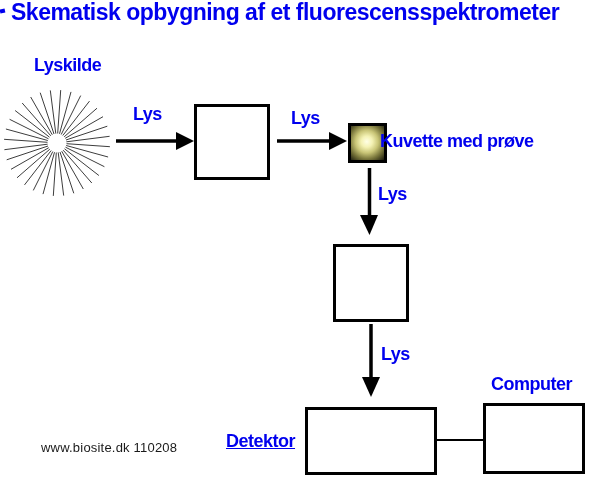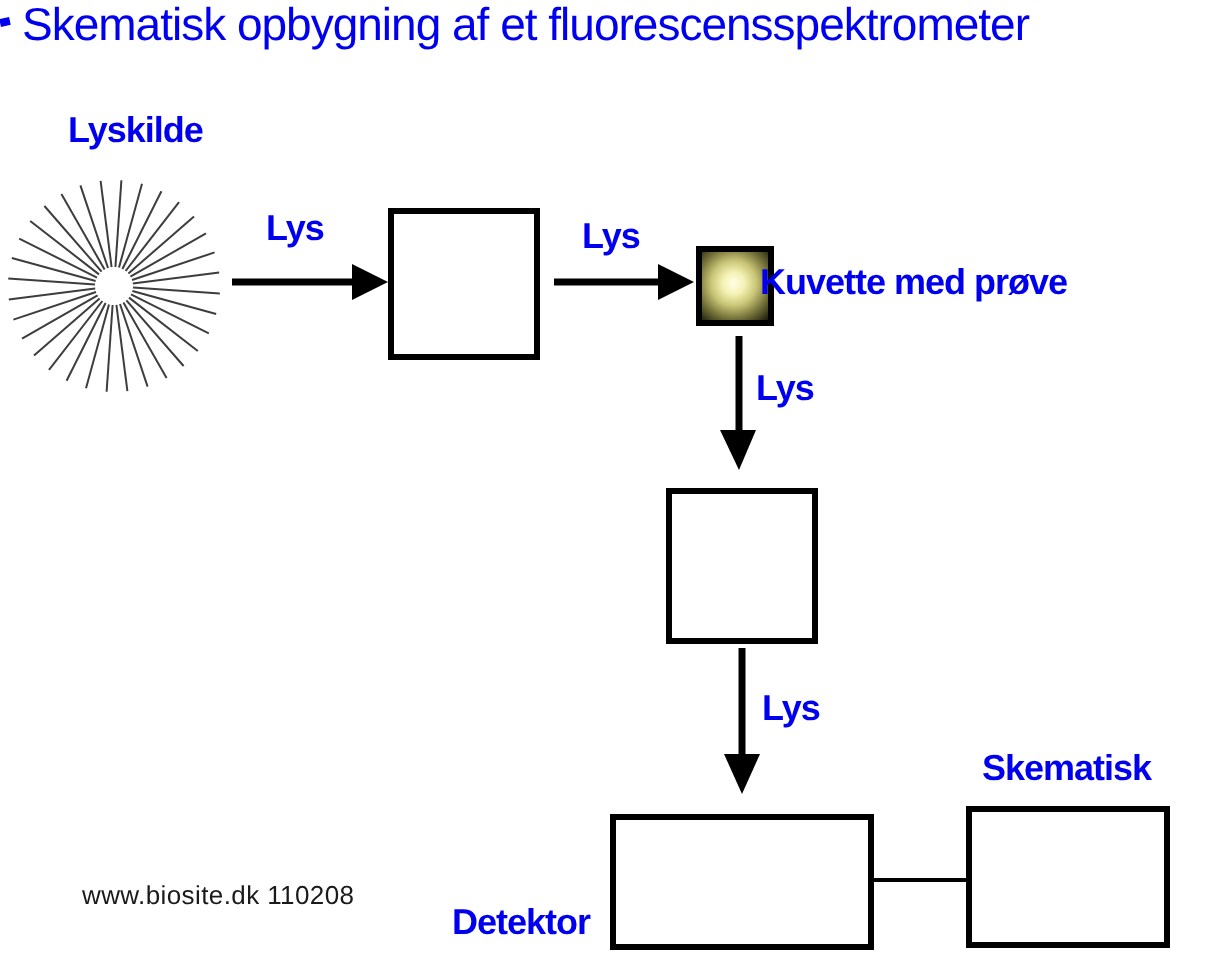--- a/index.html
+++ b/index.html
@@ -9,42 +9,42 @@
     --glow-center:#ffffe6;
     --glow-mid:#c9c577;
     --glow-edge:#17170a;
   }
   html,body{margin:0;padding:0;background:var(--background);}
   body{font-family:"Liberation Sans","DejaVu Sans",sans-serif;}
   .stage{position:relative;width:616px;height:480px;background:var(--background);overflow:hidden;}
 
   .title{
     position:absolute;left:11px;top:1px;margin:0;
-    font-size:23px;font-weight:normal;letter-spacing:-0.5px;line-height:1;
+    font-size:23px;font-weight:bold;letter-spacing:-0.5px;line-height:1;
     color:var(--accent);white-space:nowrap;
   }
   .title-dash{
     position:absolute;left:0;top:9px;width:5px;height:4px;
     background:var(--accent);transform:rotate(-12deg);
   }
 
   .lbl{
     position:absolute;font-size:18px;font-weight:bold;line-height:1;
     letter-spacing:-0.5px;color:var(--accent);white-space:nowrap;
   }
   .lbl-lyskilde{left:34px;top:56px;}
   .lbl-mono1{left:178px;top:72px;}
   .lbl-lys1{left:133px;top:105px;}
   .lbl-lys2{left:291px;top:109px;}
   .lbl-kuvette{left:380px;top:132px;}
   .lbl-lys3{left:378px;top:185px;}
   .lbl-mono2{left:423px;top:274px;}
   .lbl-lys4{left:381px;top:345px;}
   .lbl-computer{left:491px;top:375px;}
-  .lbl-detektor{left:226px;top:452px;}
+  .lbl-detektor{left:226px;top:432px;text-decoration:underline;}
 
   .watermark{
     position:absolute;left:41px;top:428px;
     font-size:13px;color:#1a1a1a;letter-spacing:0.2px;white-space:nowrap;margin-top:12px;
   }
 
   .box{
     position:absolute;box-sizing:border-box;
     background:#ffffff;border:3px solid var(--line);
   }
@@ -148,18 +148,18 @@
   <svg class="arrow arrow4" viewBox="0 0 20 77">
     <line x1="10" y1="2" x2="10" y2="57"></line>
     <polygon points="1,55 19,55 10,75"></polygon>
   </svg>
 
   <div class="lbl lbl-detektor">Detektor</div>
   <div class="box box-detector"></div>
 
   <div class="connector"></div>
 
-  <div class="lbl lbl-computer">Skematisk</div>
+  <div class="lbl lbl-computer">Computer</div>
   <div class="box box-computer"></div>
 
   <div class="watermark">www.biosite.dk 110208</div>
 
 </div>
 
 </body></html>

